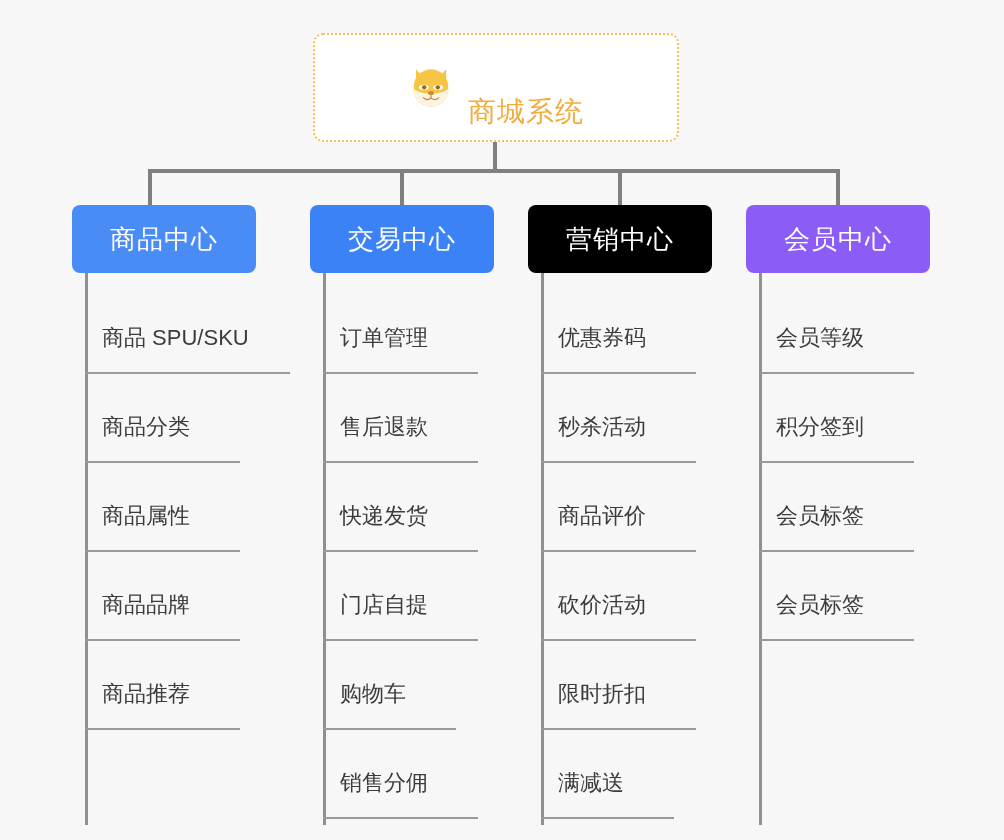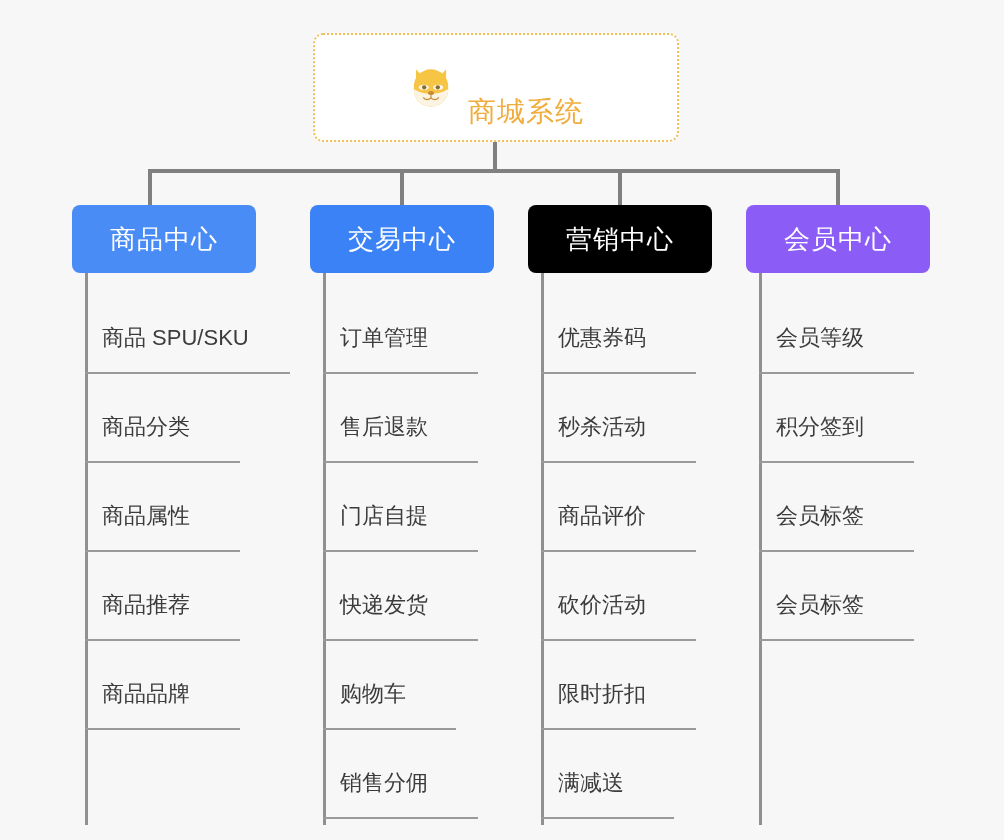--- a/index.html
+++ b/index.html
@@ -171,47 +171,47 @@
         </div>
         <div class="leaf-item">
           <span class="leaf-label">商品分类</span>
           <div class="leaf-underline" style="width: 155px;"></div>
         </div>
         <div class="leaf-item">
           <span class="leaf-label">商品属性</span>
           <div class="leaf-underline" style="width: 155px;"></div>
         </div>
         <div class="leaf-item">
+          <span class="leaf-label">商品品牌</span>
+          <div class="leaf-underline" style="width: 155px;"></div>
+        </div>
+        <div class="leaf-item">
           <span class="leaf-label">商品推荐</span>
-          <div class="leaf-underline" style="width: 155px;"></div>
-        </div>
-        <div class="leaf-item">
-          <span class="leaf-label">商品品牌</span>
           <div class="leaf-underline" style="width: 155px;"></div>
         </div>
       </div>
     </div>
     <div class="column" style="left: 310px; width: 184px;">
       <div class="cat-header" style="background: #3b82f6;">交易中心</div>
       <div class="leaf-list">
         <div class="leaf-spine" style="height: 552px;"></div>
         <div class="leaf-item">
           <span class="leaf-label">订单管理</span>
           <div class="leaf-underline" style="width: 155px;"></div>
         </div>
         <div class="leaf-item">
           <span class="leaf-label">售后退款</span>
           <div class="leaf-underline" style="width: 155px;"></div>
         </div>
         <div class="leaf-item">
+          <span class="leaf-label">快递发货</span>
+          <div class="leaf-underline" style="width: 155px;"></div>
+        </div>
+        <div class="leaf-item">
           <span class="leaf-label">门店自提</span>
-          <div class="leaf-underline" style="width: 155px;"></div>
-        </div>
-        <div class="leaf-item">
-          <span class="leaf-label">快递发货</span>
           <div class="leaf-underline" style="width: 155px;"></div>
         </div>
         <div class="leaf-item">
           <span class="leaf-label">购物车</span>
           <div class="leaf-underline" style="width: 133px;"></div>
         </div>
         <div class="leaf-item">
           <span class="leaf-label">销售分佣</span>
           <div class="leaf-underline" style="width: 155px;"></div>
         </div>

